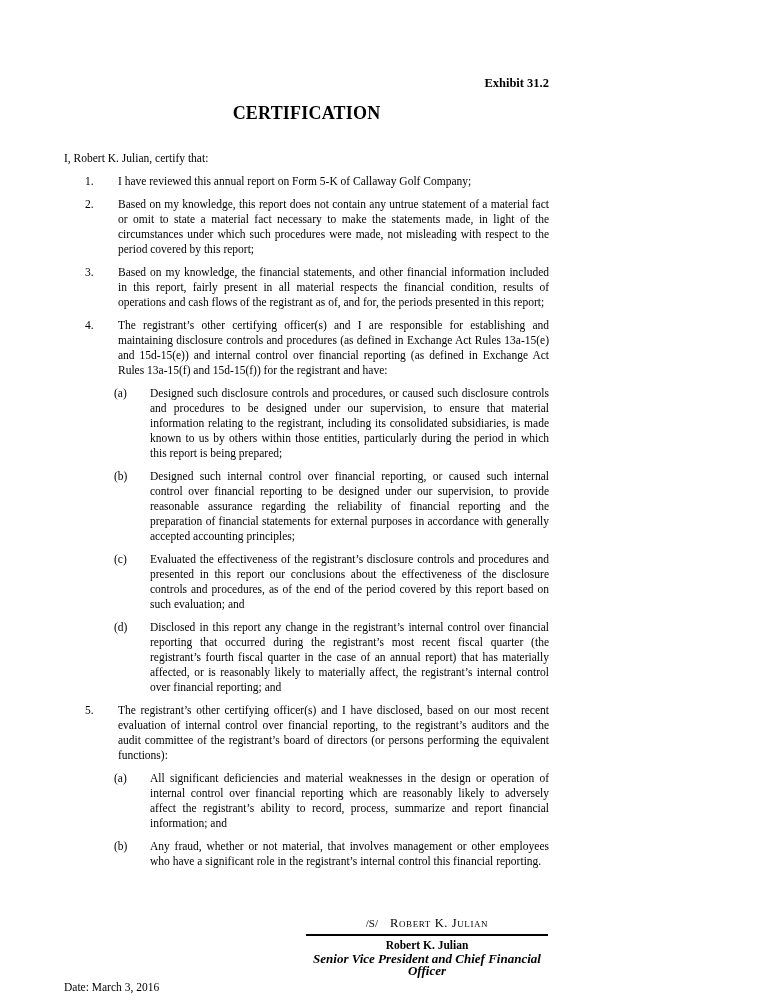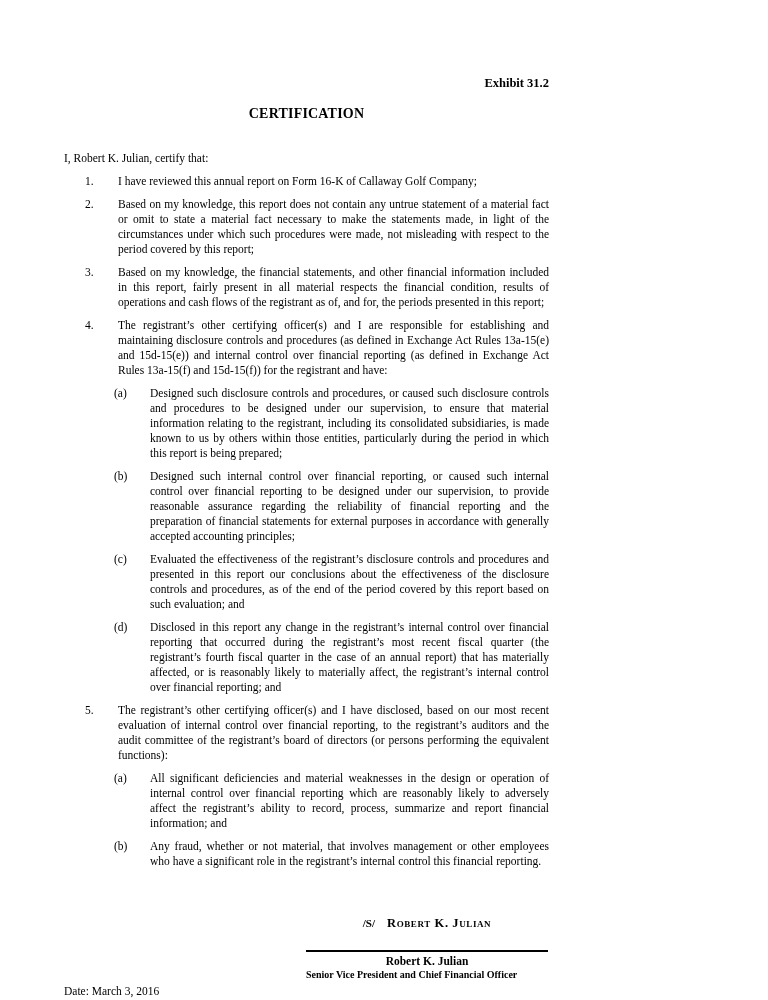--- a/index.html
+++ b/index.html
@@ -21,21 +21,21 @@
     overflow: hidden;
   }
   .exhibit {
     text-align: right;
     font-weight: bold;
     font-size: 12.5px;
   }
   .doc-title {
     text-align: center;
     font-weight: bold;
-    font-size: 14px;
+    font-size: 18px;
     margin-top: 15px;
     letter-spacing: 0.2px;
   }
   .intro {
     margin-top: 30px;
   }
   .items {
     margin: 0;
     padding: 0;
   }
@@ -63,23 +63,22 @@
   }
   .sig-block {
     width: 242px;
     margin-left: auto;
     margin-right: 1px;
     margin-top: 47px;
   }
   .sig-line {
     text-align: center;
     white-space: nowrap;
-    padding-bottom: 18px;
+    padding-bottom: 2px;
     font-size: 11px;
-    font-weight: bold;
   }
   .sig-line .slash {
     margin-right: 12px;
   }
   .sig-line .smallcaps {
     font-variant: small-caps;
     letter-spacing: 0.6px;
     font-size: 12.5px;
   }
   .sig-rule {
@@ -87,23 +86,24 @@
     height: 0;
     margin-top: 1px;
   }
   .sig-name {
     text-align: center;
     font-weight: bold;
     margin-top: 2px;
     font-size: 11.5px;
   }
   .sig-title {
-    text-align: left;
+    text-align: center;
     font-weight: bold;
-    font-size: 10px;
+    font-style: italic;
+    font-size: 13px;
     line-height: 12px;
   }
   .date-line {
     margin-top: 3px;
   }
 </style>
 </head>
 <body>
 
 <div class="page">
@@ -111,21 +111,21 @@
   <div class="exhibit">Exhibit 31.2</div>
 
   <div class="doc-title">CERTIFICATION</div>
 
   <div class="intro">I, Robert K. Julian, certify that:</div>
 
   <div class="items" id="items">
       <div class="item">
         <div class="item-main">
           <div class="marker">1.</div>
-          <div class="text">I have reviewed this annual report on Form 16-K of Callaway Golf Company;</div>
+          <div class="text">I have reviewed this annual report on Form 5-K of Callaway Golf Company;</div>
         </div>
       </div>
       <div class="item">
         <div class="item-main">
           <div class="marker">2.</div>
           <div class="text">Based on my knowledge, this report does not contain any untrue statement of a material fact or omit to state a material fact necessary to make the statements made, in light of the circumstances under which such procedures were made, not misleading with respect to the period covered by this report;</div>
         </div>
       </div>
       <div class="item">
         <div class="item-main">

